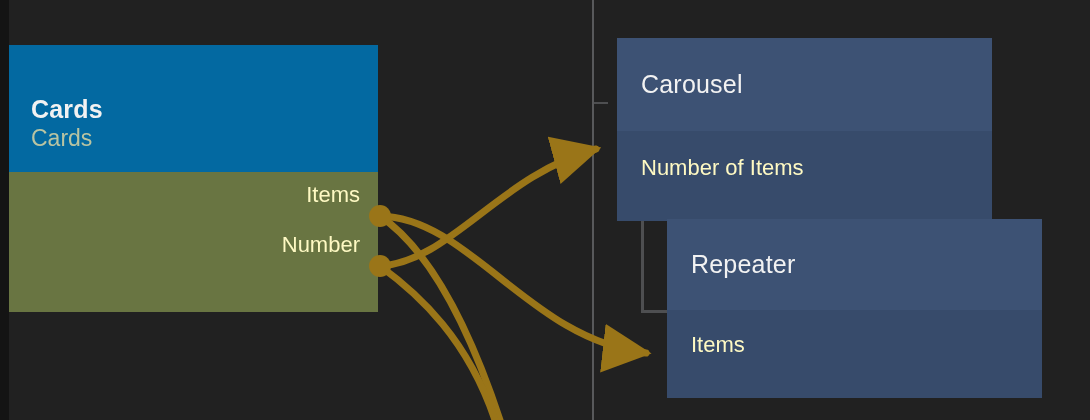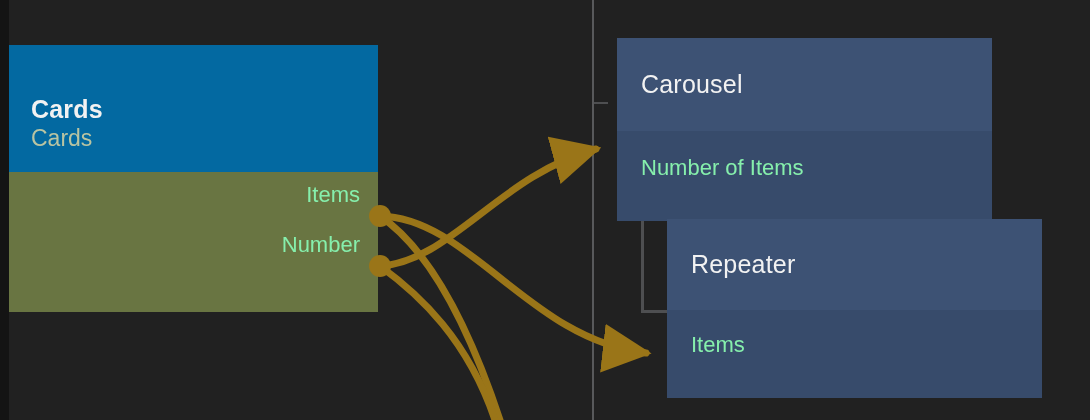--- a/index.html
+++ b/index.html
@@ -79,21 +79,21 @@
   }
   .node-body {
     position: relative;
     box-sizing: border-box;
   }
   .port-row {
     position: absolute;
     display: flex;
     align-items: center;
     font-size: 22px;
-    color: #86efac;
+    color: #fef9c3;
     white-space: nowrap;
   }
   .port-row.out { justify-content: flex-end; right: 18px; }
   .port-row.in  { left: 24px; }
 
   
   #node-cards { left: 9px; top: 45px; width: 369px; height: 267px; }
   #node-cards .node-header {
     height: 127px; width: 100%;
     background: #0369a1;

